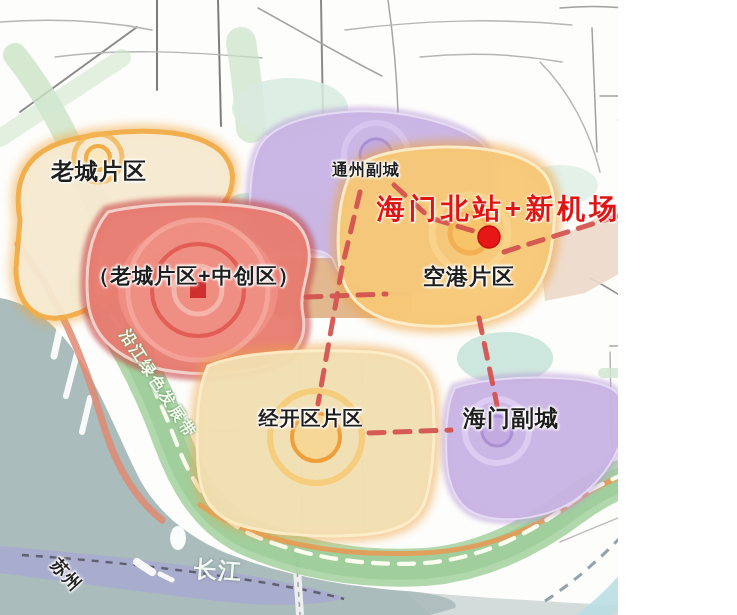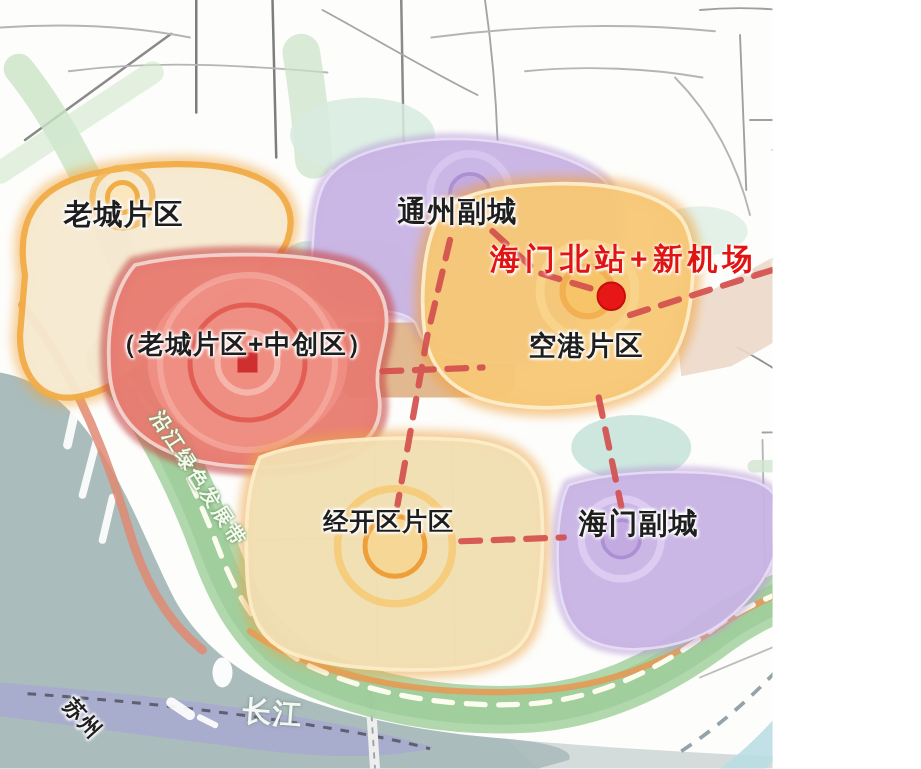--- a/index.html
+++ b/index.html
@@ -8,29 +8,29 @@
     background:#fdfdfb;font-family:"Liberation Sans", sans-serif;
   }
   .stage svg{position:absolute;left:0;top:0;}
   .maplabel{
     position:absolute;transform:translate(-50%,-50%);
     font-weight:800;color:#1e1e1e;white-space:nowrap;line-height:1.12;
     text-shadow:0 0 3px #fff,0 0 3px #fff,0 0 4px #fff,1px 1px 2px #fff,-1px -1px 2px #fff;
     letter-spacing:1px;text-align:center;pointer-events:none;
   }
   .lab-old      {left:99px; top:172px; font-size:23px;}
-  .lab-tongzhou {left:366px;top:170px; font-size:23px;}
+  .lab-tongzhou {left:366px;top:170px; font-size:16px;}
   .lab-nantong  {left:194px;top:276px; font-size:23px;}
   .lab-nantong .sub, .lab-airport .sub{font-size:21px;font-weight:800;}
   .lab-airport  {left:469px;top:277px; font-size:22px;}
   .lab-jingkai  {left:311px;top:418px; font-size:20px;}
   .lab-haimen   {left:511px;top:419px; font-size:23px;}
   .lab-tzw      {left:671px;top:194px; font-size:21px;
                  transform:translate(-50%,-50%) rotate(-25deg);}
-  .lab-highlight{left:499px;top:209px; font-size:24px;letter-spacing:4px;
+  .lab-highlight{left:499px;top:209px; font-size:28px;letter-spacing:4px;
                  font-weight:800;
                  text-shadow:0 0 3px #fff,0 0 3px #fff,1px 1px 2px #ffffff;}
   .lab-belt     {left:158px;top:384px; font-size:16px;color:#f6fbef;
                  transform:translate(-50%,-50%) rotate(57deg);
                  letter-spacing:2px;
                  text-shadow:0 0 2px rgba(96,150,96,.9),0 0 3px rgba(96,150,96,.7);}
   .lab-suzhou   {left:66px; top:575px; font-size:17px;
                  transform:translate(-50%,-50%) rotate(48deg);}
   .lab-changj   {left:218px;top:571px; font-size:23px;color:#f4f8f4;
                  transform:translate(-50%,-50%) rotate(4deg);

